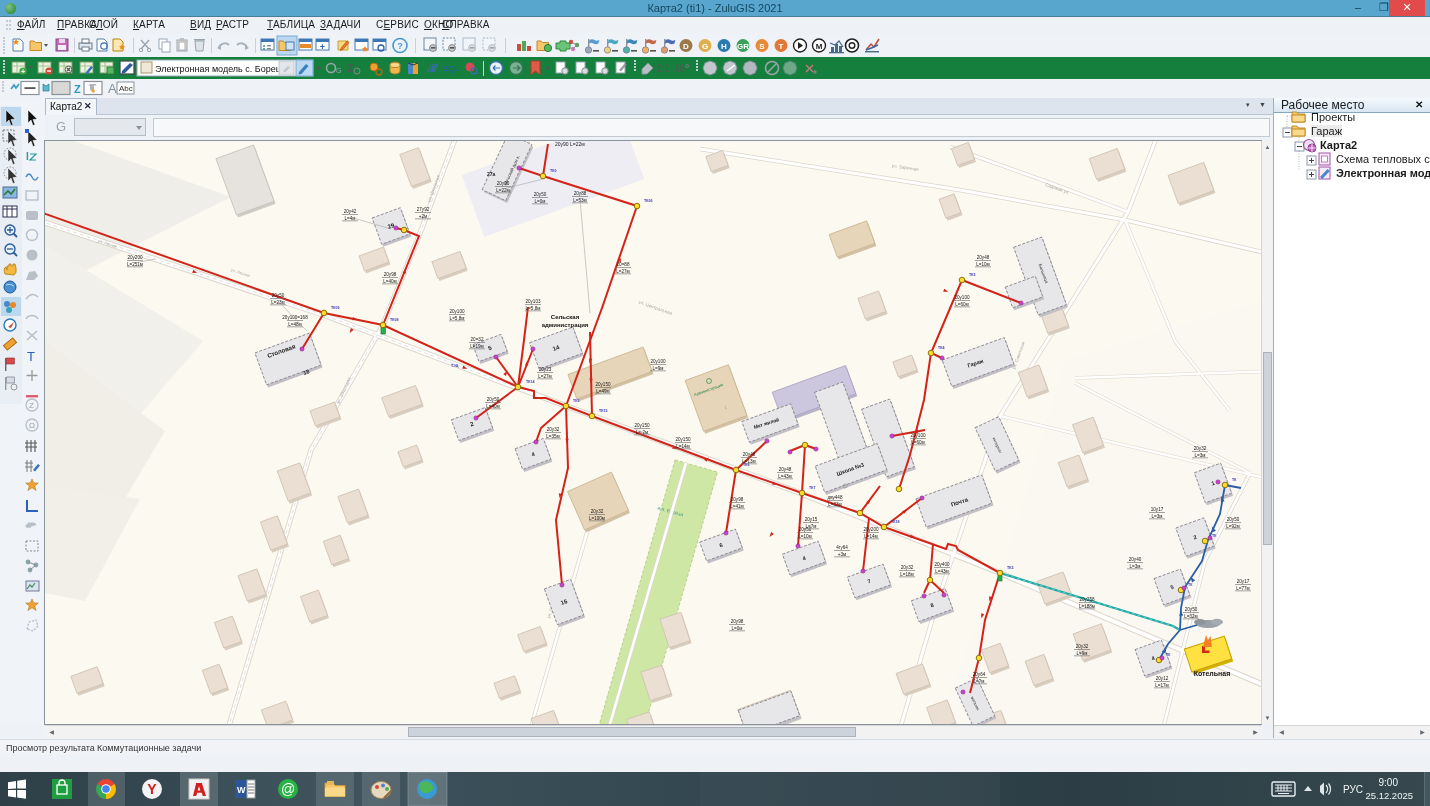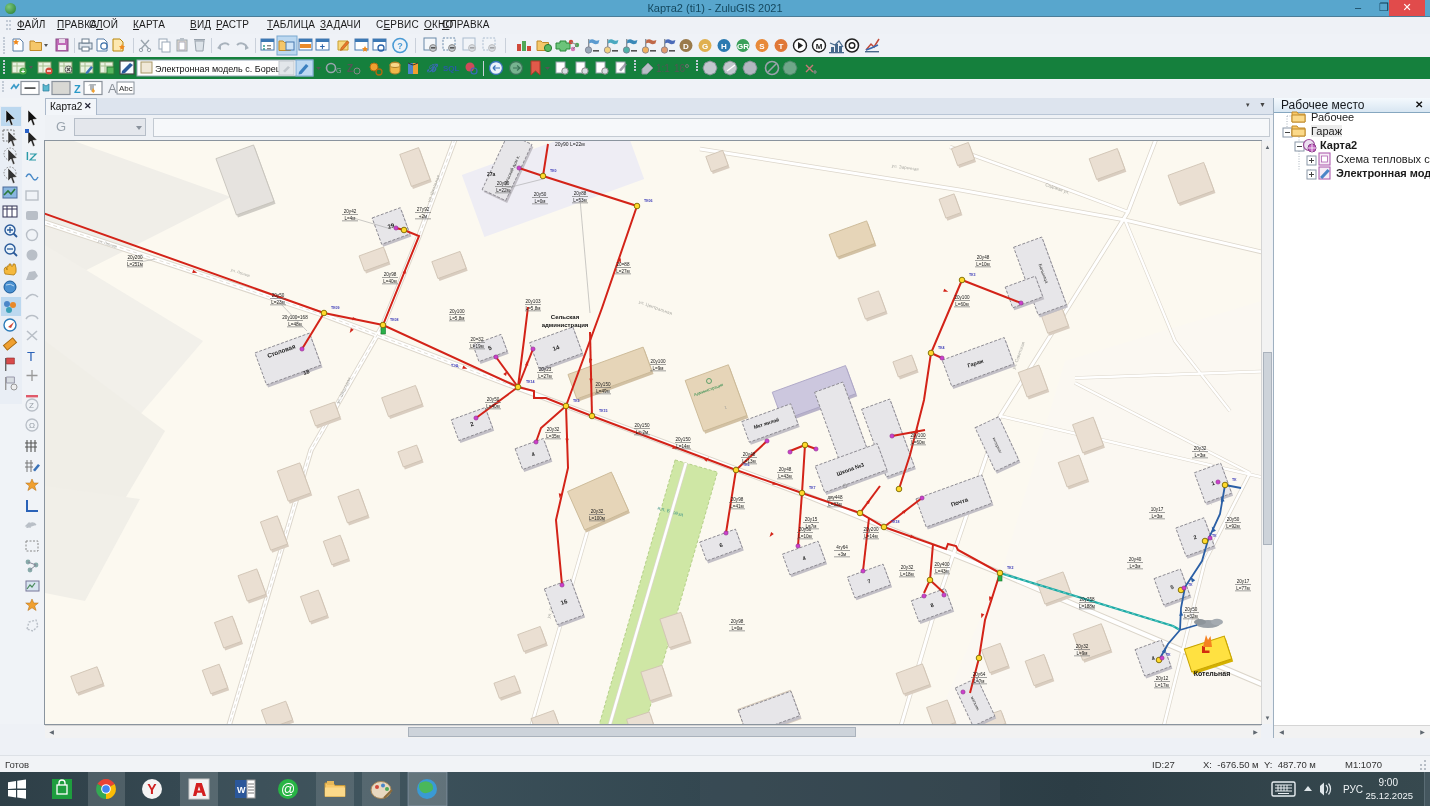--- a/index.html
+++ b/index.html
@@ -1385,45 +1385,33 @@
         <path d="M35,52.5 h5" stroke="#444" stroke-width="1"></path>
         <path d="M37.5,50 v5" stroke="#444" stroke-width="1"></path>
         <rect x="33" y="62" width="9" height="9" fill="#fff" stroke="#8a98a8"></rect>
         <path d="M35,66.5 h5" stroke="#444" stroke-width="1"></path>
         <path d="M37.5,64 v5" stroke="#444" stroke-width="1"></path>
         <rect x="45" y="45" width="11" height="12" fill="#f6ecf6" stroke="#b060b0" stroke-width="1.1"></rect>
         <rect x="47.5" y="48" width="6" height="6" fill="#fff" stroke="#b060b0" stroke-width=".8"></rect>
         <rect x="45" y="59" width="11" height="12" fill="#f6ecf6" stroke="#b060b0" stroke-width="1.1"></rect>
         <path d="M46,69 l7.5,-8 2.3,1.9 -7.5,8 z" fill="#4a86c8"></path>
       </svg>
-    <div class="trow" style="left:37px;top:13px">Рабочее</div>
+    <div class="trow" style="left:37px;top:13px">Проекты</div>
     <div class="trow" style="left:37px;top:27px;background:#ececec">Гараж</div>
     <div class="trow" style="left:46px;top:41px;font-weight:bold">Карта2</div>
     <div class="trow" style="left:62px;top:55px">Схема тепловых сетей</div>
     <div class="trow" style="left:62px;top:69px;font-weight:bold">Электронная модель</div>
   </div>
   <div class="abs" id="rphs">
       <div class="sbtn2" style="left:2px">◀</div>
       <div class="sbtn2" style="left:143px">▶</div>
     </div>
-  <div class="abs" id="status2">
-    <span class="abs" style="left:5px;top:3px">Готов</span>
-    <span class="abs" style="left:1152px;top:3px">ID:27</span>
-    <span class="abs" style="left:1203px;top:3px">X:&nbsp;&nbsp;-676.50 м&nbsp; Y:&nbsp;&nbsp;487.70 м</span>
-    <span class="abs" style="left:1345px;top:3px">М1:1070</span>
-      <svg class="abs" style="left:1418px;top:4px" width="10" height="10">
-        <g fill="#b8bec6">
-          <rect x="6" y="0" width="2" height="2"></rect>
-          <rect x="6" y="4" width="2" height="2"></rect>
-          <rect x="6" y="8" width="2" height="2"></rect>
-          <rect x="2" y="4" width="2" height="2"></rect>
-          <rect x="2" y="8" width="2" height="2"></rect>
-          <rect x="-2" y="8" width="2" height="2"></rect>
-        </g>
-      </svg>
+  <div class="abs" id="status1">
+    <span class="abs" style="left:6px;top:3px">Просмотр результата</span>
+    <span class="abs" style="left:97px;top:3px">Коммутационные задачи</span>
   </div>
   <div class="abs" id="taskbar"><svg width="1430" height="34" id="svgtask">
         <rect width="1430" height="34" fill="#35474f"></rect>
         <rect width="1430" height="34" fill="url(#tkg)"></rect>
         <defs>
           <linearGradient id="tkg" x1="0" y1="0" x2="1" y2="0">
             <stop offset="0" stop-color="#2e3f47"></stop>
             <stop offset=".25" stop-color="#3d525c"></stop>
             <stop offset=".5" stop-color="#334750"></stop>
             <stop offset=".75" stop-color="#2c3d45"></stop>

